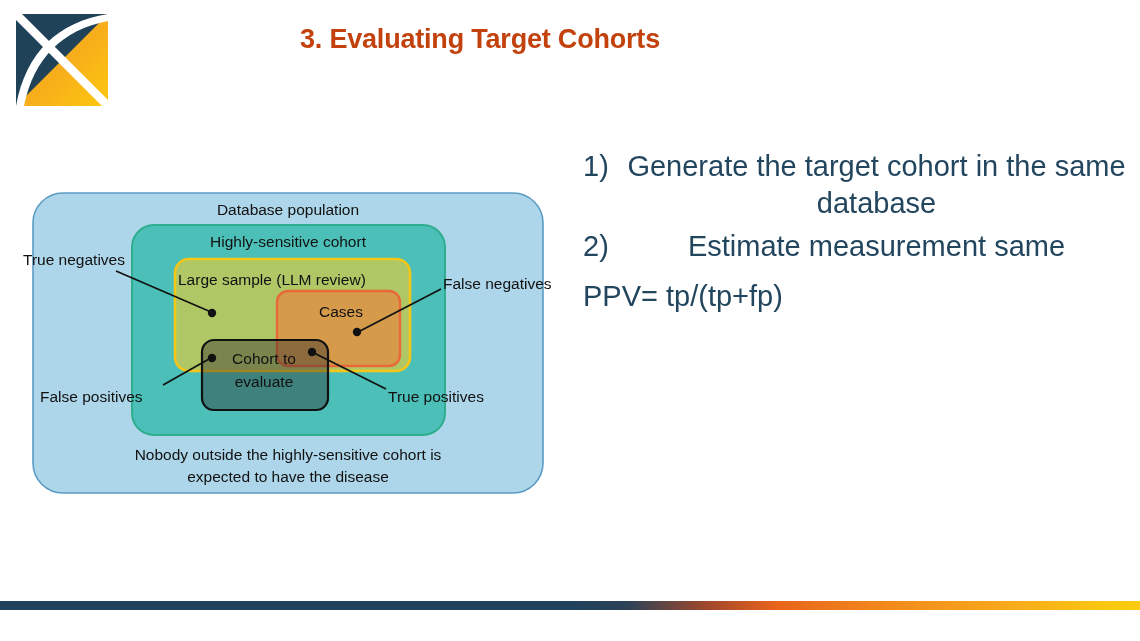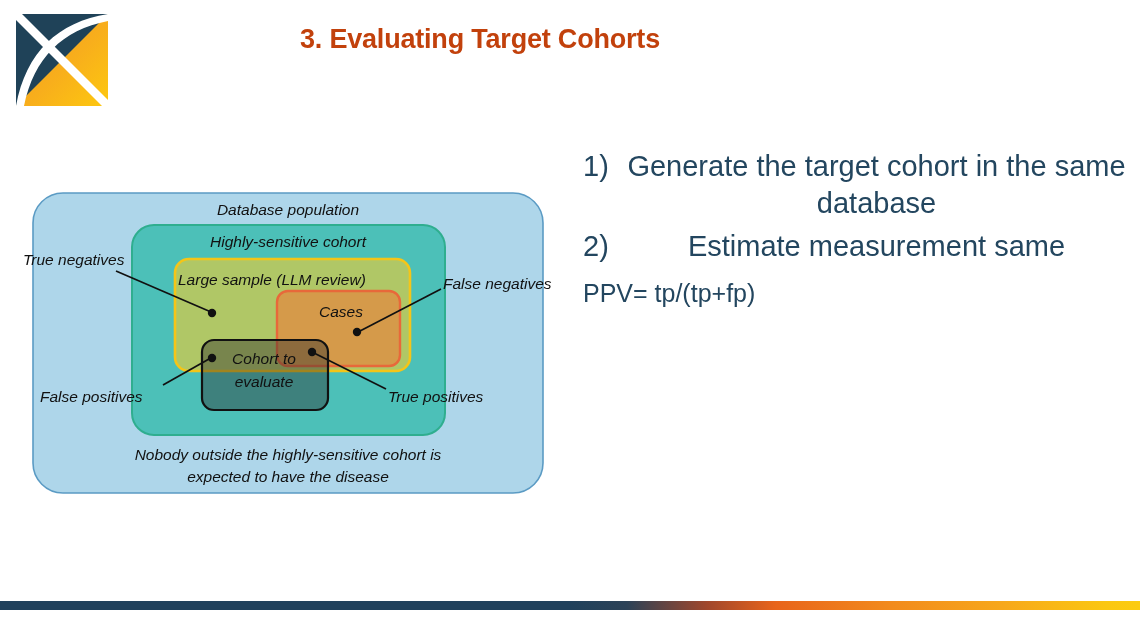--- a/index.html
+++ b/index.html
@@ -24,42 +24,42 @@
     font-size:27px;
     font-weight:600;
     color:#c2410c;
     letter-spacing:-0.2px;
     line-height:1.15;
     white-space:nowrap;
   }
 
   
   .diagram{
-    position:absolute;left:0px;top:0px;width:600px;height:560px;font-style:italic;
+    position:absolute;left:0px;top:0px;width:600px;height:560px;
   }
   .diagram svg{display:block;}
 
   
   .rightblock{
     position:absolute;left:583px;top:148px;width:545px;
     color:#23465f;
   }
   .listitem{
     display:flex;
     font-size:29px;
     line-height:1.28;
     margin-bottom:6px;
     font-weight:400;
   }
   .listitem .num{
     width:42px;flex:0 0 42px;
   }
   .listitem .txt{flex:1;text-align:center;}
   .formula{
-    font-size:25px;
+    font-size:29px;
     line-height:1.34;
     margin-top:12px;
     font-weight:400;
   }
 
   
   .bottombar{
     position:absolute;left:0;top:601px;width:1140px;height:9px;
     background:linear-gradient(to right,
       #20415c 0%,

